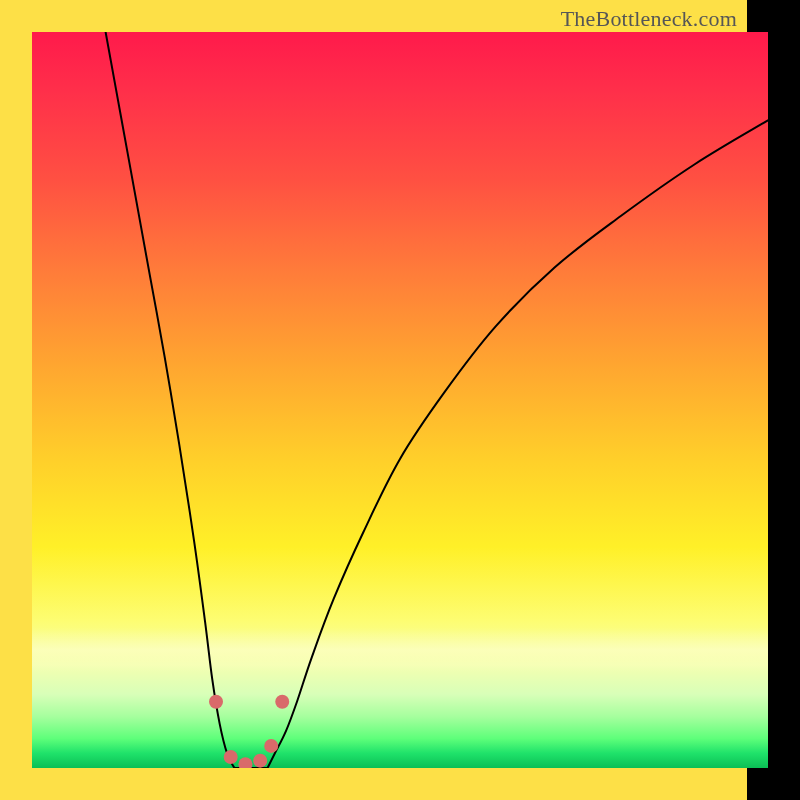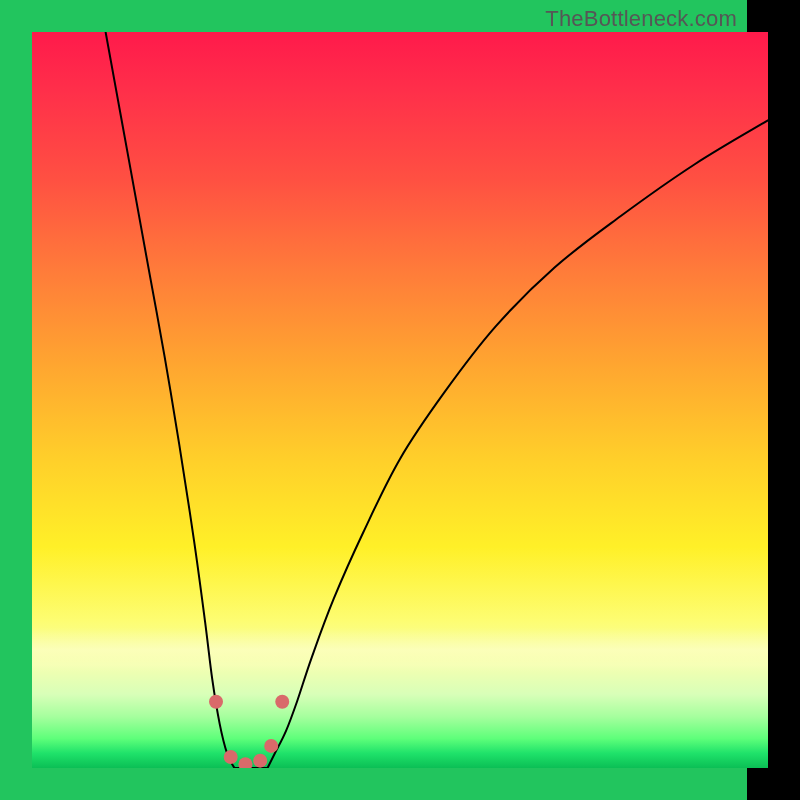--- a/index.html
+++ b/index.html
@@ -9,21 +9,22 @@
     height: 800px;
     overflow: hidden;
     background: #000;
     font-family: Arial, Helvetica, sans-serif;
   }
   .frame {
     position: absolute;
     top: 0; left: 0;
     width: 747px;
     height: 800px;
-    background: #22c55e;
+    background: #fde047;
+    font-family: Liberation Serif, serif;
   }
   .plot-area {
     position: absolute;
     top: 32px;
     left: 32px;
     width: 736px;
     height: 736px;
     overflow: hidden;
   }
   .gradient-bg {

